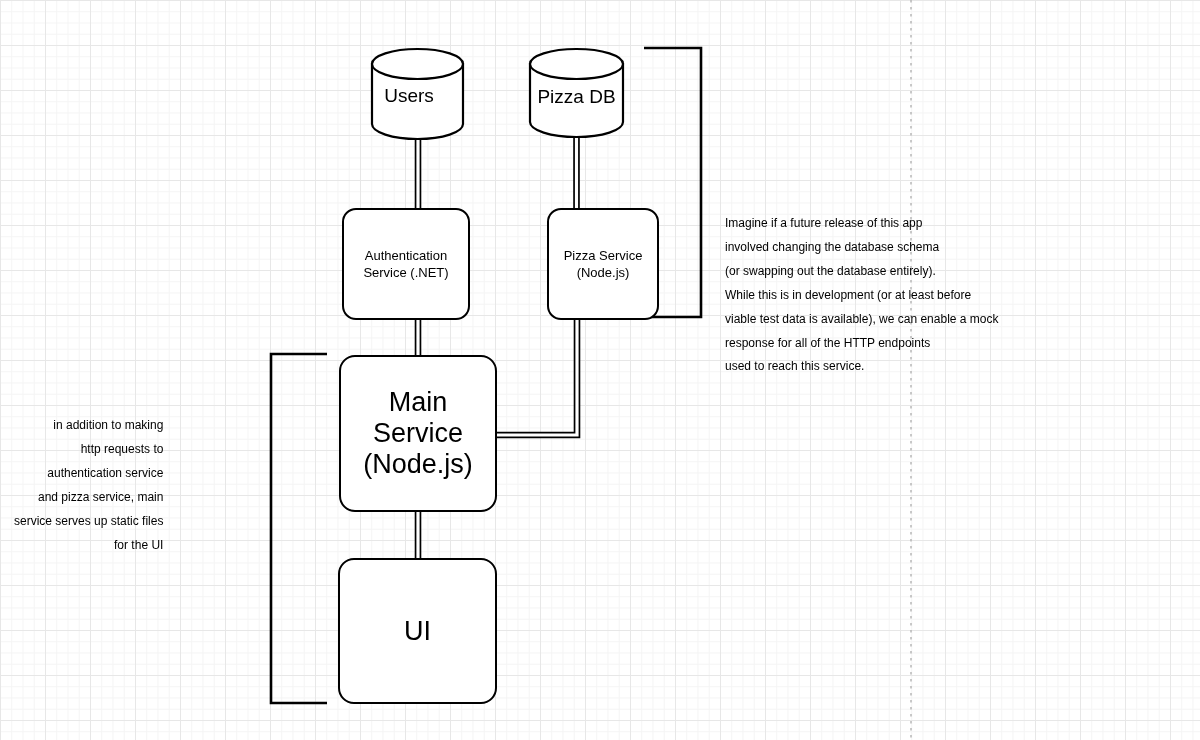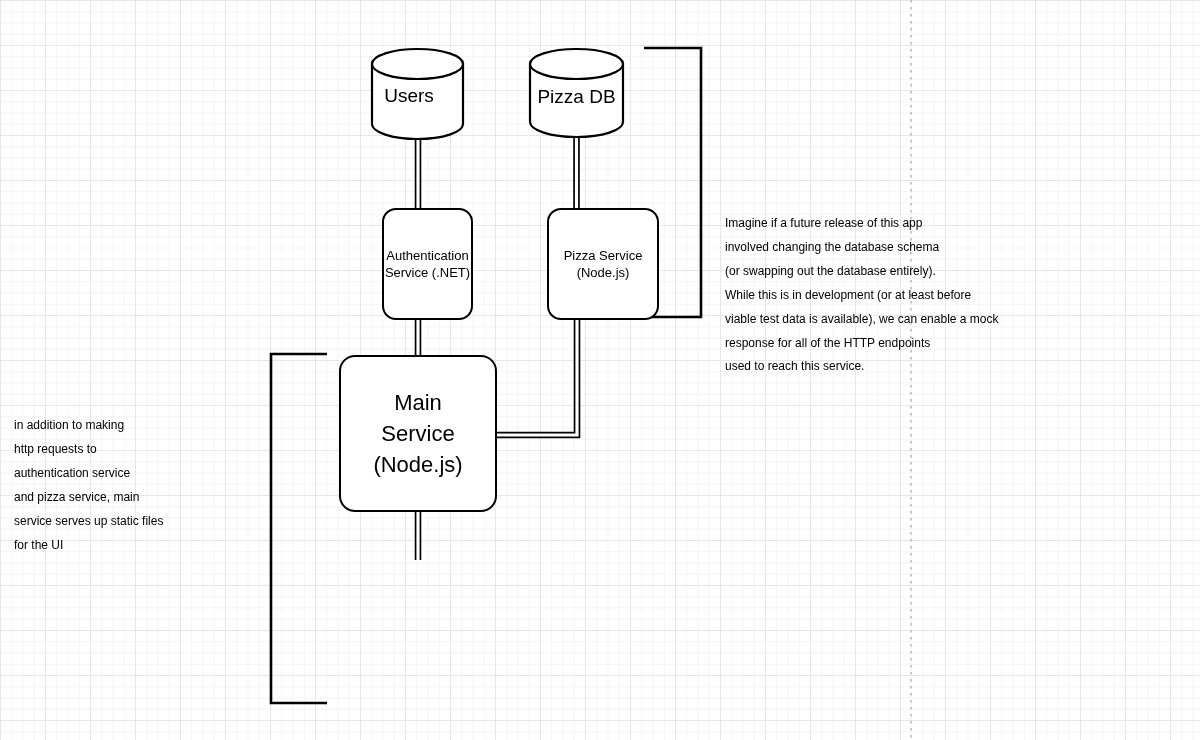--- a/index.html
+++ b/index.html
@@ -33,38 +33,38 @@
   svg .bracket{fill:none;stroke:var(--stroke);stroke-width:2.6;}
   svg .guide{stroke:var(--dash);stroke-width:1.4;stroke-dasharray:2.5 4.5;}
 
   .node{
     position:absolute;box-sizing:border-box;
     background:var(--bg);border:2px solid var(--stroke);
     display:flex;align-items:center;justify-content:center;
     text-align:center;white-space:pre-line;
   }
   .node-sm{border-radius:14px;font-size:13px;line-height:17px;}
-  .node-lg{border-radius:16px;font-size:22px;line-height:31px;}
-  #auth-box{left:382px;top:208px;width:91px;height:112px;}
+  .node-lg{border-radius:16px;font-size:27px;line-height:31px;}
+  #auth-box{left:342px;top:208px;width:128px;height:112px;}
   #pizza-box{left:547px;top:208px;width:112px;height:112px;}
   #main-box{left:339px;top:355px;width:158px;height:157px;}
   #ui-box{left:338px;top:558px;width:159px;height:146px;}
 
   .cyl-label{
     position:absolute;text-align:center;font-size:19px;line-height:22px;
     white-space:pre-line;
   }
   #users-label{left:370px;top:85px;width:78px;}
   #pizzadb-label{left:528px;top:86px;width:97px;}
 
   .note{
     position:absolute;font-size:12px;line-height:23.9px;
     white-space:pre-line;
   }
-  #left-note{left:14px;top:414px;}
+  #left-note{left:14px;top:414px;text-align:right;}
   #right-note{left:725px;top:212px;}
 </style>
 </head>
 <body>
 
 <div class="canvas">
 
   <svg class="lines" width="1200" height="740" viewBox="0 0 1200 740">
 
     <line class="guide" x1="911" y1="0" x2="911" y2="740"></line>
@@ -110,20 +110,23 @@
   </div>
   <div class="node node-sm" id="pizza-box">
     <span>Pizza Service
 (Node.js)</span>
   </div>
   <div class="node node-lg" id="main-box">
     <span>Main
 Service
 (Node.js)</span>
   </div>
+  <div class="node node-lg" id="ui-box">
+    <span>UI</span>
+  </div>
 
   <div class="cyl-label" id="users-label">Users</div>
   <div class="cyl-label" id="pizzadb-label">Pizza DB</div>
 
   <div class="note" id="left-note">in addition to making
 http requests to
 authentication service
 and pizza service, main
 service serves up static files
 for the UI</div>

